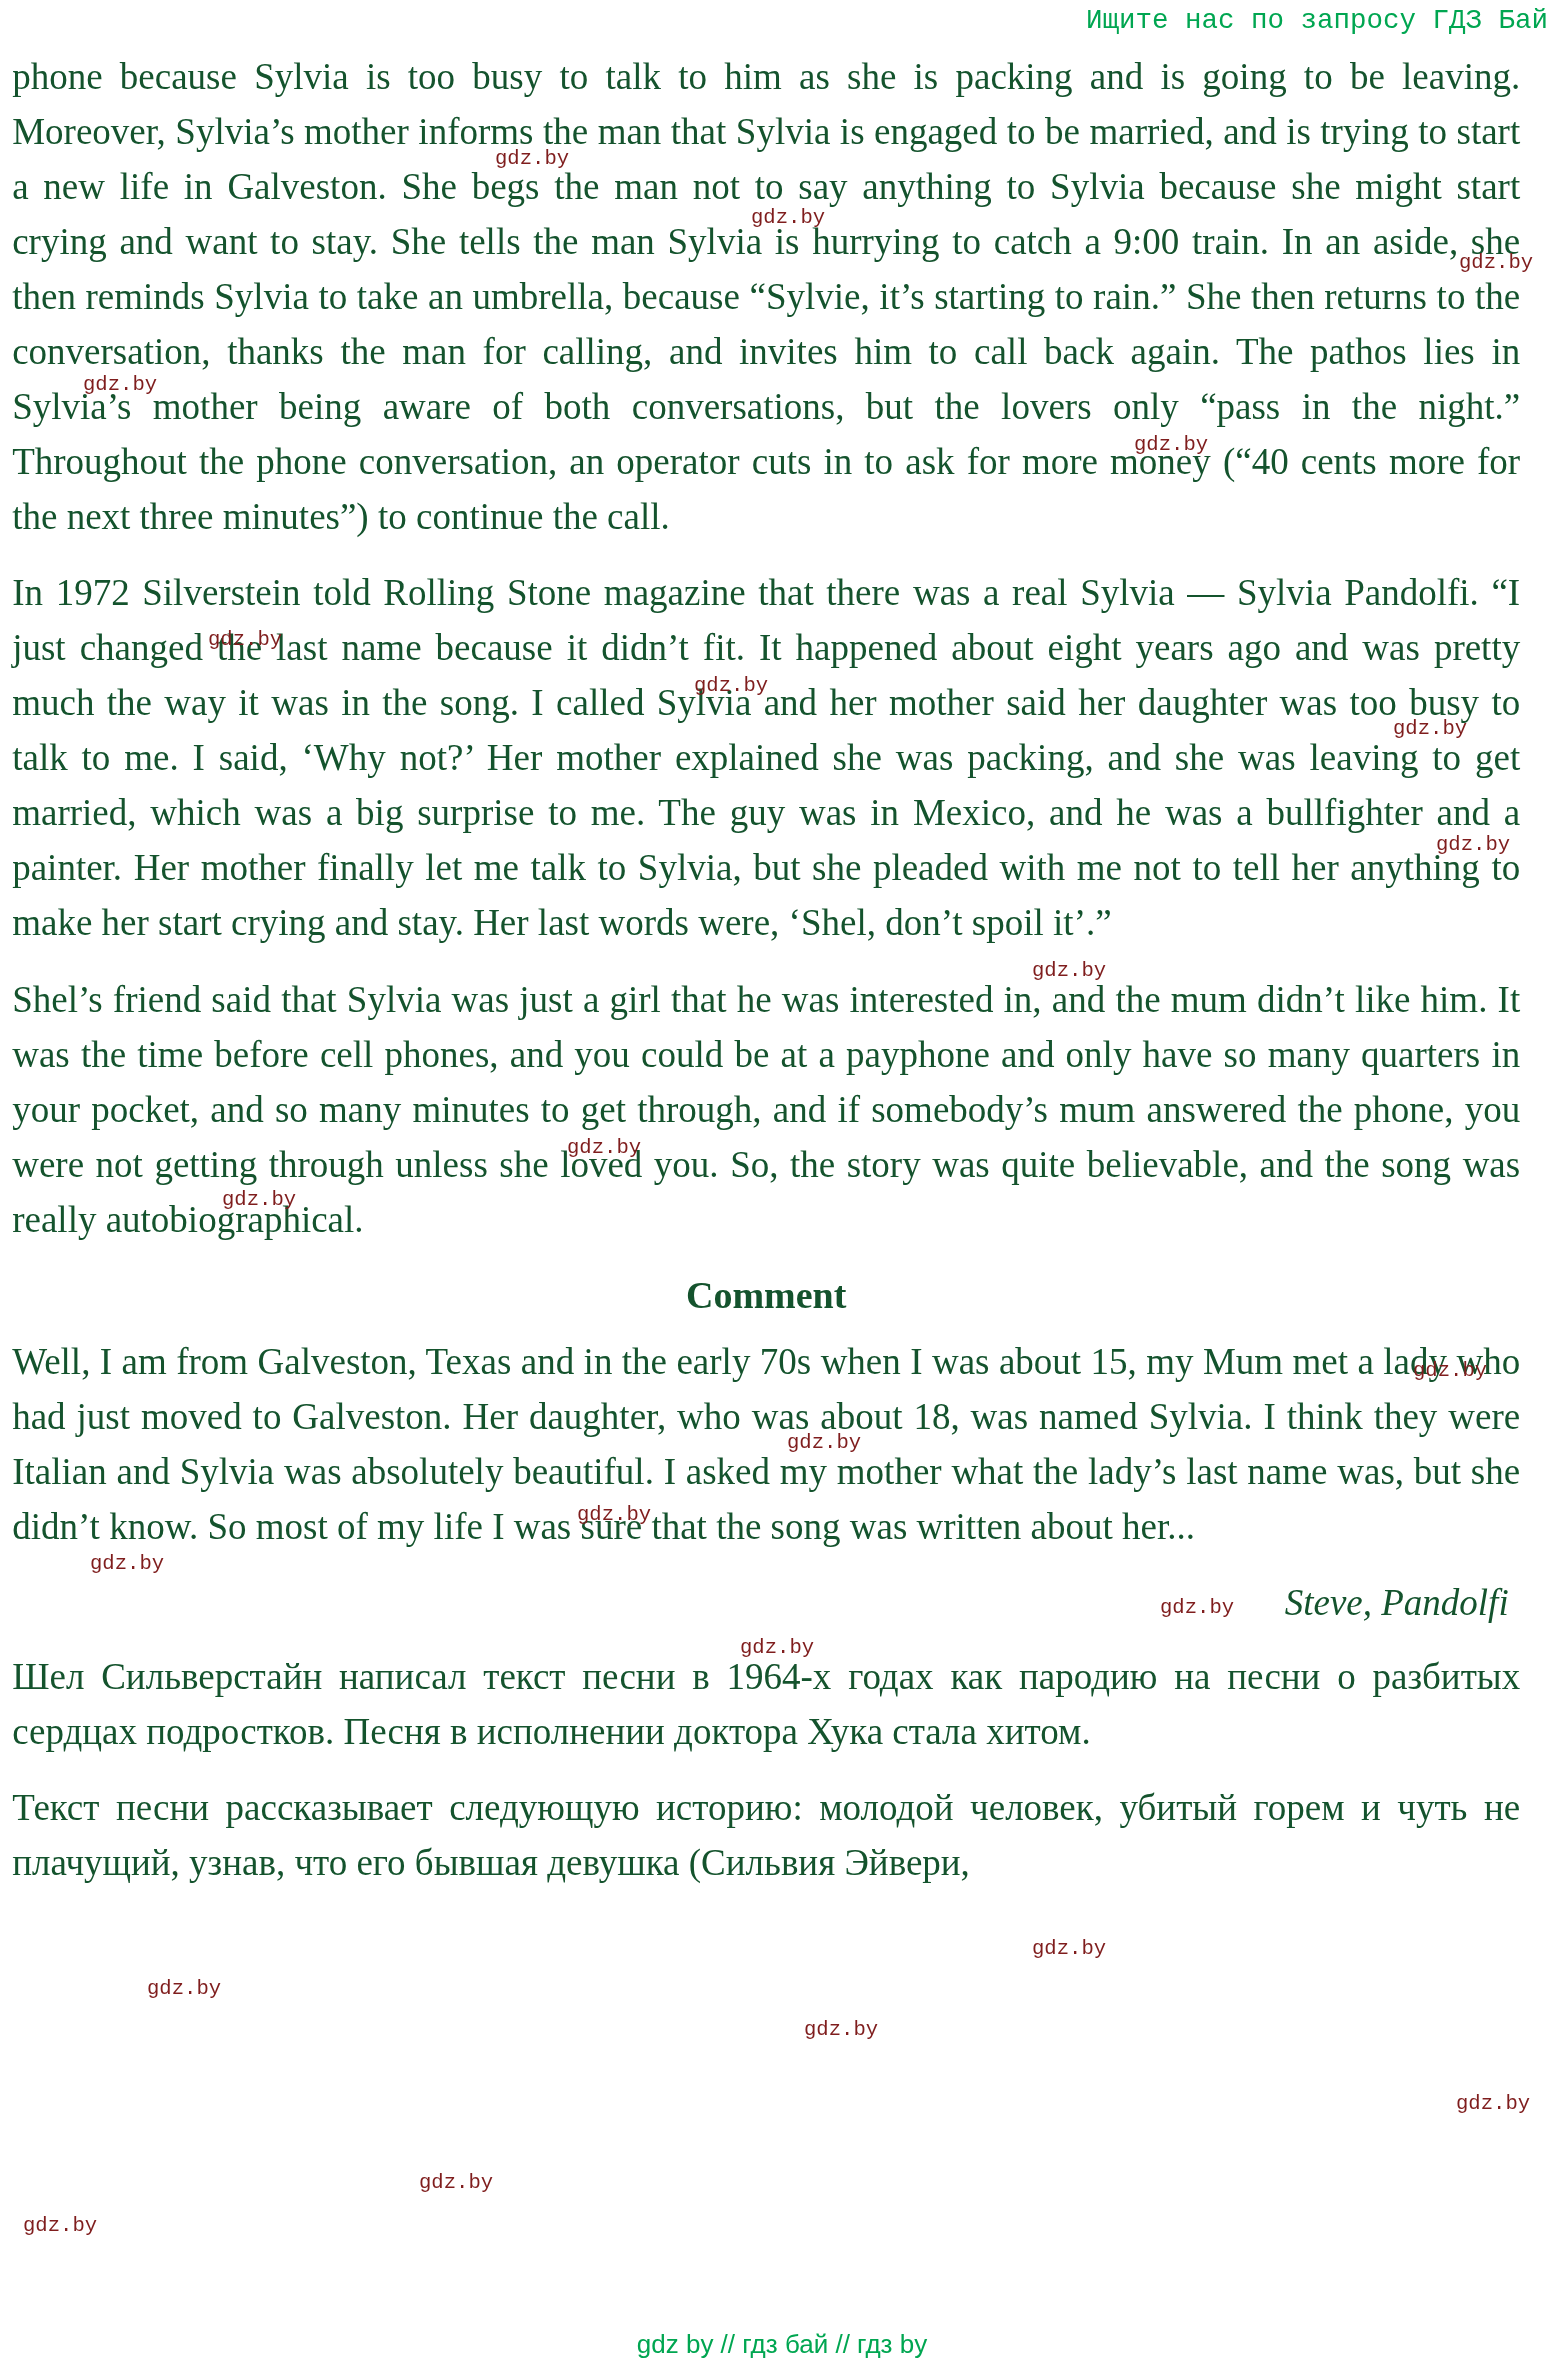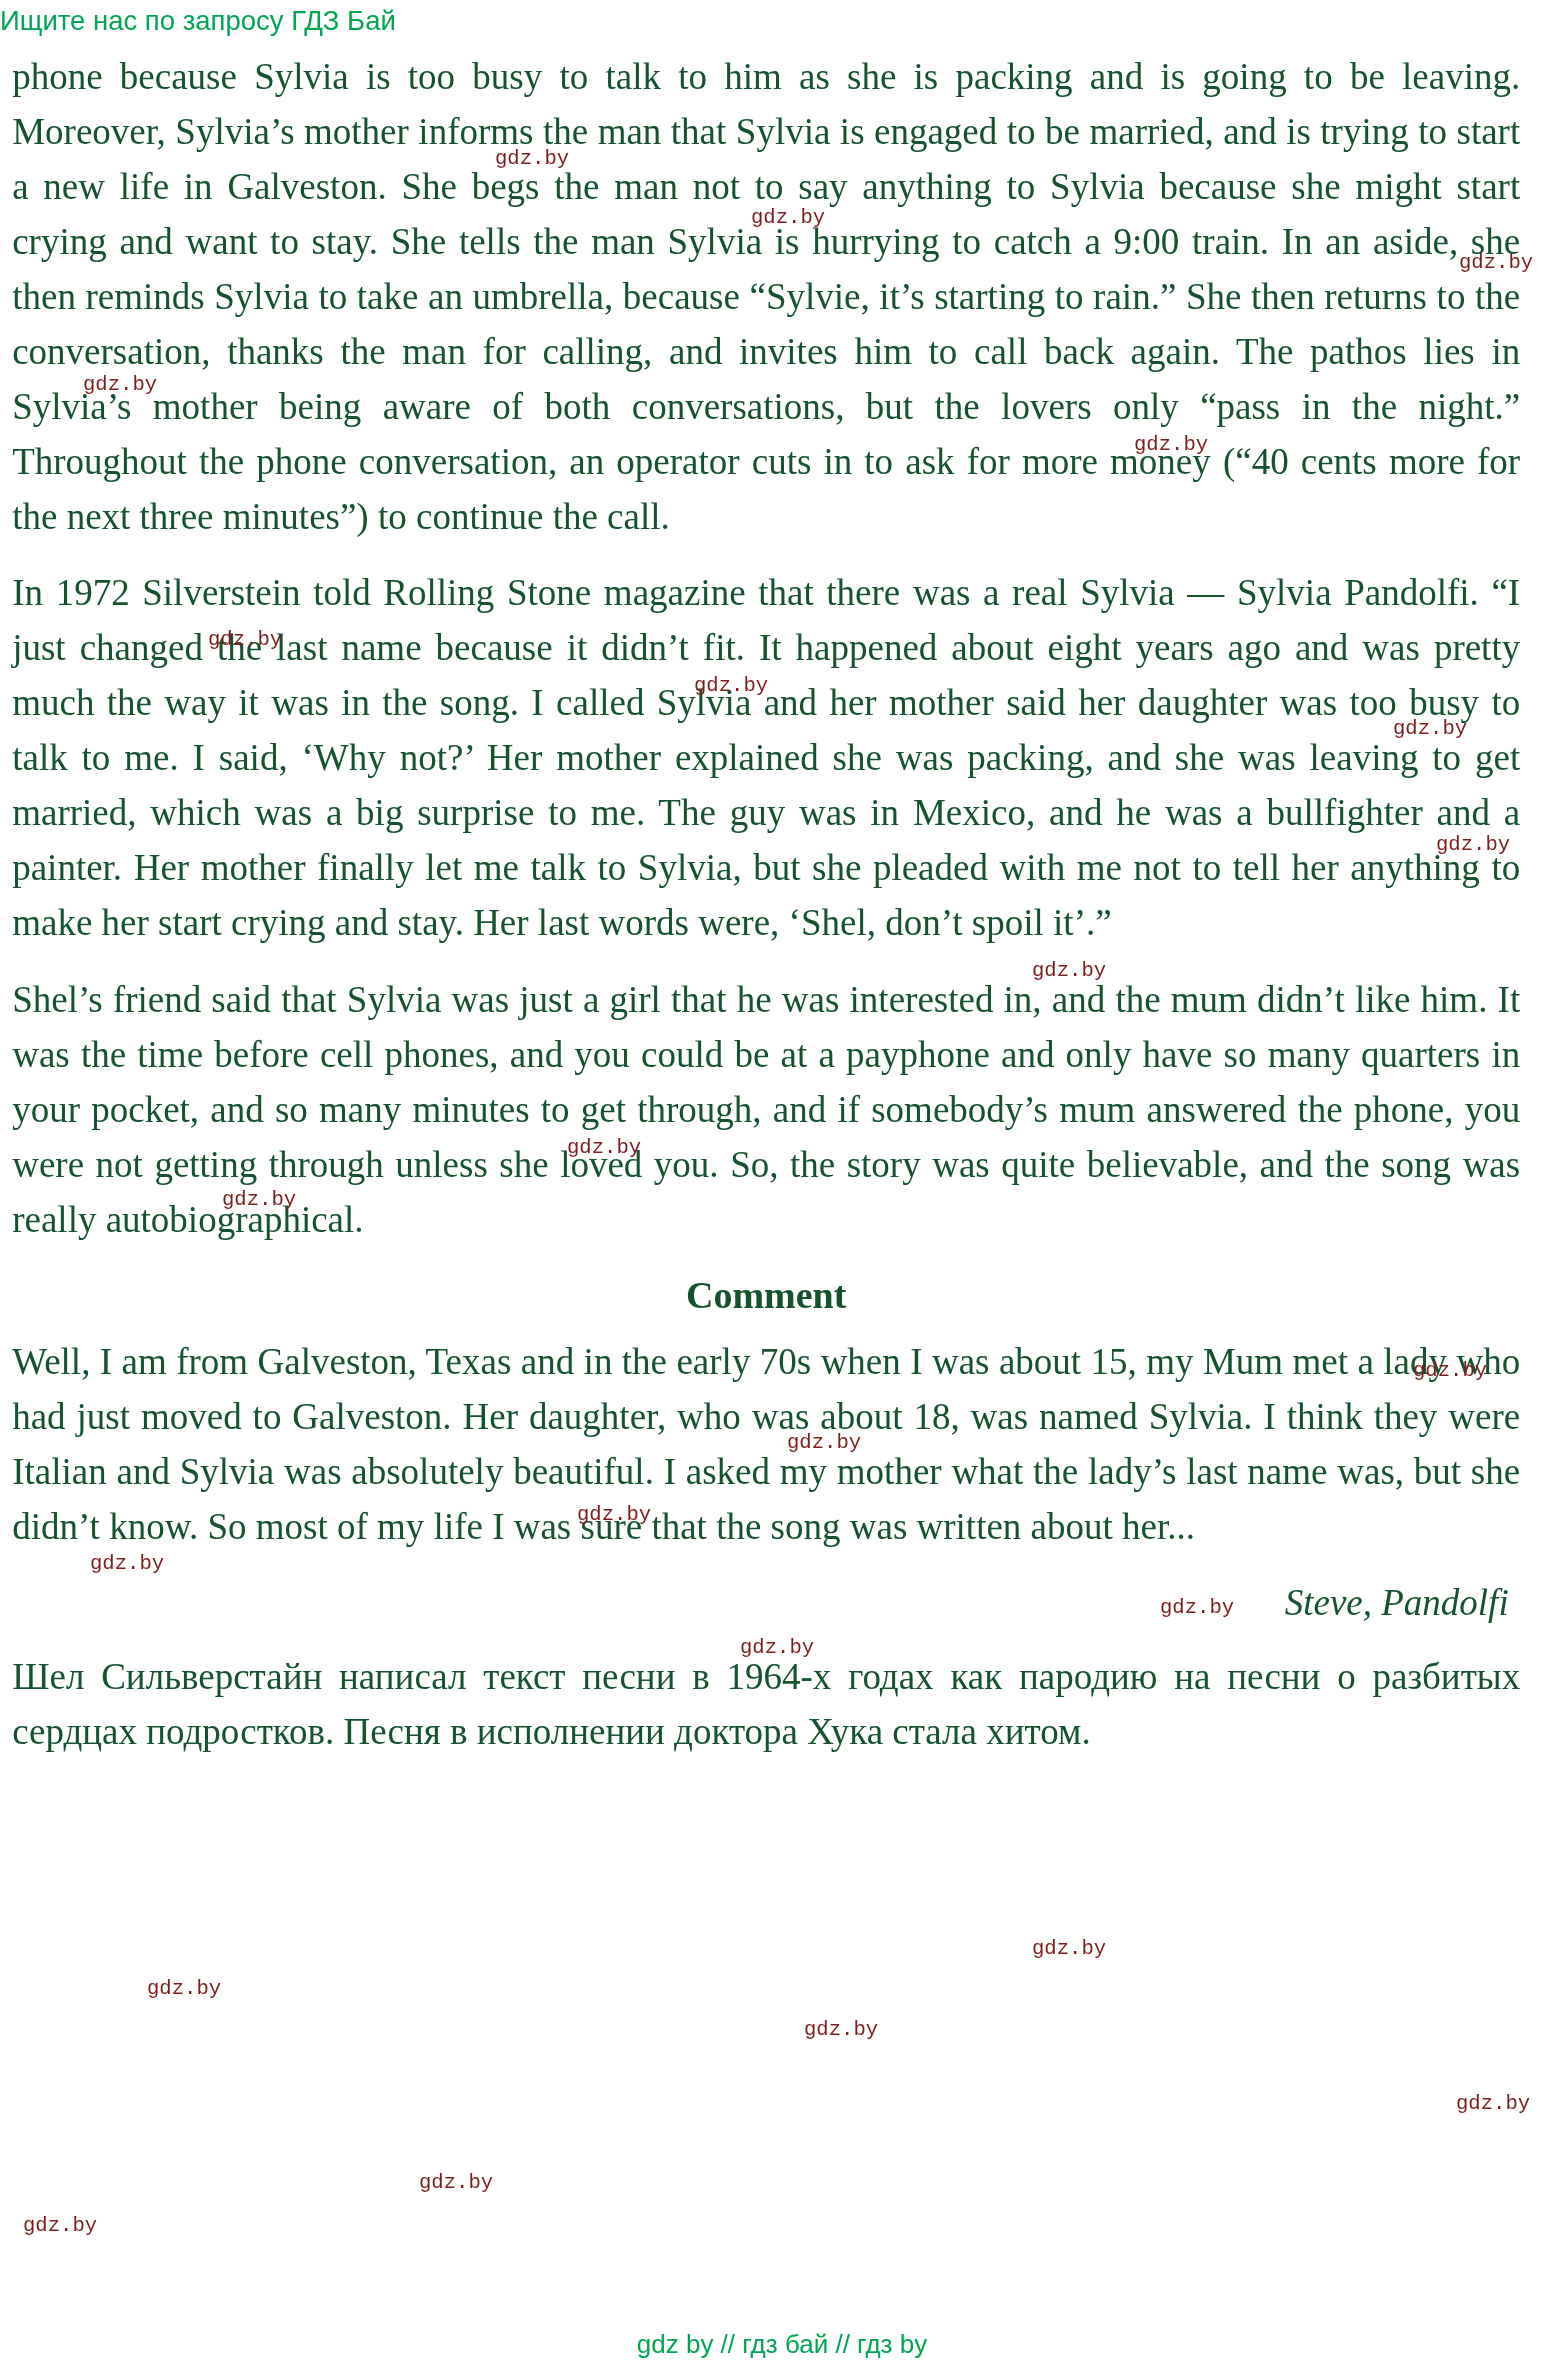--- a/index.html
+++ b/index.html
@@ -8,22 +8,22 @@
     height: 2377px;
     background: #ffffff;
     position: relative;
     overflow: hidden;
   }
   .promo {
     position: absolute;
     top: 4.6px;
     left: 0;
     width: 100%;
-    text-align: left;
-    font-family: Liberation Sans, sans-serif;
+    text-align: right;
+    font-family: Liberation Mono, monospace;
     font-size: 27.5px;
     color: #00a651;
   }
   .content {
     position: absolute;
     left: 12.2px;
     top: 49px;
     width: 1508px;
     font-family: "Liberation Serif", serif;
     font-size: 37px;
@@ -71,20 +71,21 @@
   <div class="promo">Ищите нас по запросу ГДЗ Бай</div>
 
   <div class="content">
     <p>phone because Sylvia is too busy to talk to him as she is packing and is going to be leaving. Moreover, Sylvia’s mother informs the man that Sylvia is engaged to be married, and is trying to start a new life in Galveston. She begs the man not to say anything to Sylvia because she might start crying and want to stay. She tells the man Sylvia is hurrying to catch a 9:00 train. In an aside, she then reminds Sylvia to take an umbrella, because “Sylvie, it’s starting to rain.” She then returns to the conversation, thanks the man for calling, and invites him to call back again. The pathos lies in Sylvia’s mother being aware of both conversations, but the lovers only “pass in the night.” Throughout the phone conversation, an operator cuts in to ask for more money (“40 cents more for the next three minutes”) to continue the call.</p>
     <p>In 1972 Silverstein told Rolling Stone magazine that there was a real Sylvia — Sylvia Pandolfi. “I just changed the last name because it didn’t fit. It happened about eight years ago and was pretty much the way it was in the song. I called Sylvia and her mother said her daughter was too busy to talk to me. I said, ‘Why not?’ Her mother explained she was packing, and she was leaving to get married, which was a big surprise to me. The guy was in Mexico, and he was a bullfighter and a painter. Her mother finally let me talk to Sylvia, but she pleaded with me not to tell her anything to make her start crying and stay. Her last words were, ‘Shel, don’t spoil it’.”</p>
     <p>Shel’s friend said that Sylvia was just a girl that he was interested in, and the mum didn’t like him. It was the time before cell phones, and you could be at a payphone and only have so many quarters in your pocket, and so many minutes to get through, and if somebody’s mum answered the phone, you were not getting through unless she loved you. So, the story was quite believable, and the song was really autobiographical.</p>
     <div class="comment-heading">Comment</div>
     <p>Well, I am from Galveston, Texas and in the early 70s when I was about 15, my Mum met a lady who had just moved to Galveston. Her daughter, who was about 18, was named Sylvia. I think they were Italian and Sylvia was absolutely beautiful. I asked my mother what the lady’s last name was, but she didn’t know. So most of my life I was sure that the song was written about her...</p>
     <div class="signature">Steve, Pandolfi</div>
     <p>Шел Сильверстайн написал текст песни в 1964-х годах как пародию на песни о разбитых сердцах подростков. Песня в исполнении доктора Хука стала хитом.</p>
+    <p>Текст песни рассказывает следующую историю: молодой человек, убитый горем и чуть не плачущий, узнав, что его бывшая девушка (Сильвия Эйвери,</p>
   </div>
 
   <span class="wm" style="left:495px;top:147px">gdz.by</span>
   <span class="wm" style="left:751px;top:206px">gdz.by</span>
   <span class="wm" style="left:1459px;top:251px">gdz.by</span>
   <span class="wm" style="left:83px;top:373px">gdz.by</span>
   <span class="wm" style="left:1134px;top:433px">gdz.by</span>
   <span class="wm" style="left:208px;top:628px">gdz.by</span>
   <span class="wm" style="left:694px;top:674px">gdz.by</span>
   <span class="wm" style="left:1393px;top:717px">gdz.by</span>

